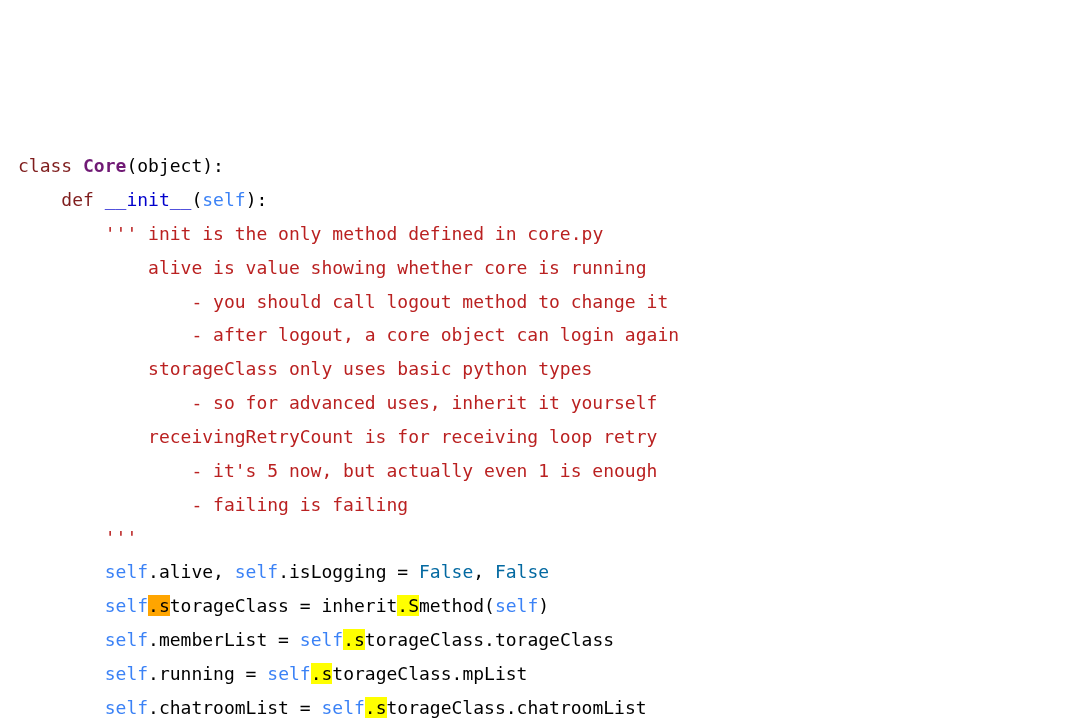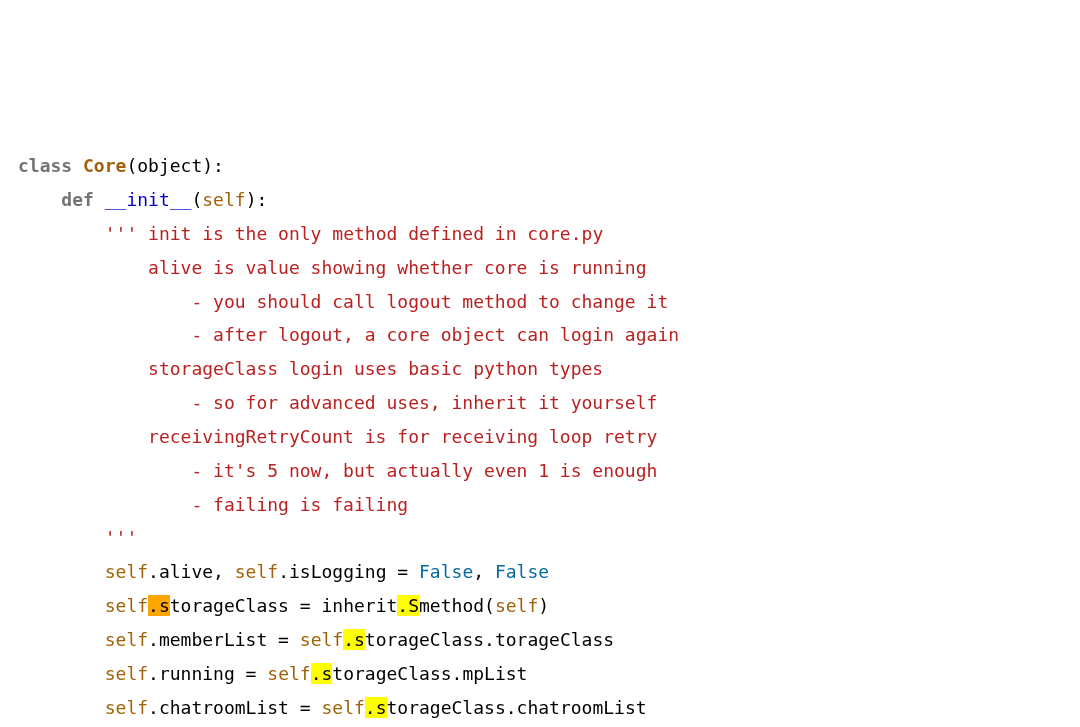--- a/index.html
+++ b/index.html
@@ -5,41 +5,41 @@
   body {
     margin: 0;
     padding: 14px 18px;
     background: #ffffff;
     font-family: "SF Mono", Menlo, Monaco, Consolas, monospace;
     font-size: 18px;
     line-height: 1.88;
     color: #000000;
     white-space: pre;
   }
-  .kw     { color: #737373; font-weight: bold; margin-top: 13px; }
-  .cls    { color: #a16207; font-weight: bold; }
+  .kw     { color: #7f1d1d; font-weight: normal; margin-top: 13px; }
+  .cls    { color: #701a75; font-weight: bold; }
   .fn     { color: #0000cc; }
-  .self   { color: #a16207; }
+  .self   { color: #3b82f6; }
   .bool   { color: #0369a1; }
   .doc    { color: #ba2121; }
   .hl-y   { background: #ffff00; }
   .hl-o   { background: #ffa500; }
 </style>
 </head>
 <body>
 
 
 
 <div><span class="kw">class</span> <span class="cls">Core</span><span>(</span><span>object</span><span>)</span><span>:</span>
     <span class="kw">def</span> <span class="fn">__init__</span><span>(</span><span class="self">self</span><span>)</span><span>:</span>
         <span class="doc">''' </span><span class="doc">init is the only method defined in core.py</span>
             <span class="doc">alive is value showing whether core is running</span>
                 <span class="doc">- you should call logout method to change it</span>
                 <span class="doc">- after logout, a core object can login again</span>
-            <span class="doc">storageClass login uses basic python types</span>
+            <span class="doc">storageClass only uses basic python types</span>
                 <span class="doc">- so for advanced uses, inherit it yourself</span>
             <span class="doc">receivingRetryCount is for receiving loop retry</span>
                 <span class="doc">- it's 5 now, but actually even 1 is enough</span>
                 <span class="doc">- failing is failing</span>
         <span class="doc">'''</span>
         <span class="self">self</span><span>.alive, </span><span class="self">self</span><span>.isLogging </span><span>= </span><span class="bool">False</span><span>, </span><span class="bool">False</span>
         <span class="self">self</span><span class="hl-o">.s</span><span>torageClass </span><span>= </span><span>inherit</span><span class="hl-y">.S</span><span>method(</span><span class="self">self</span><span>)</span>
         <span class="self">self</span><span>.memberList </span><span>= </span><span class="self">self</span><span class="hl-y">.s</span><span>torageClass.torageClass</span>
         <span class="self">self</span><span>.running </span><span>= </span><span class="self">self</span><span class="hl-y">.s</span><span>torageClass.mpList</span>
         <span class="self">self</span><span>.chatroomList </span><span>= </span><span class="self">self</span><span class="hl-y">.s</span><span>torageClass.chatroomList</span>

